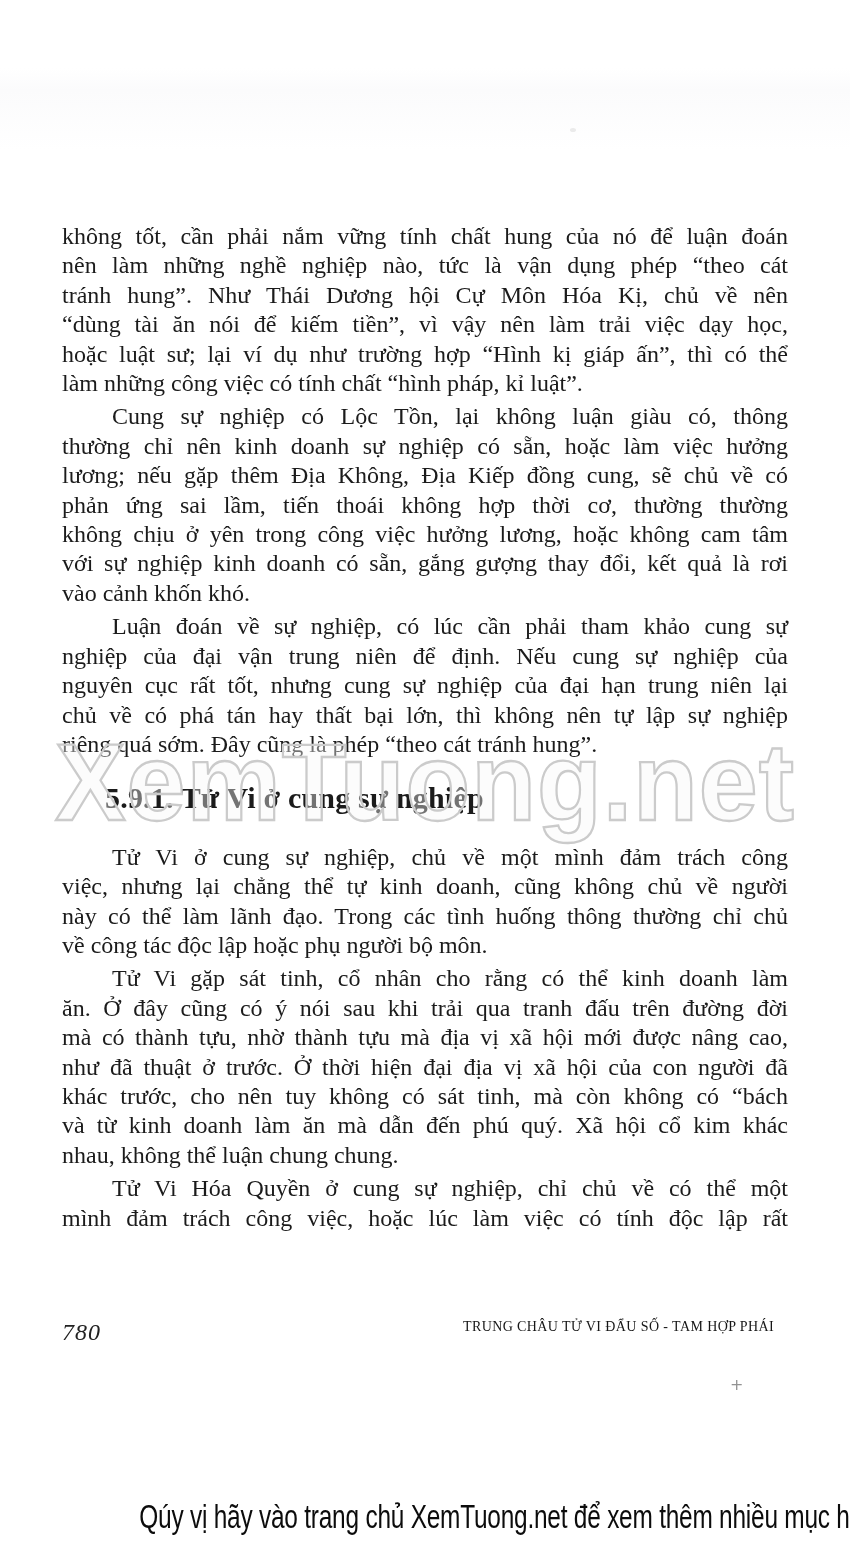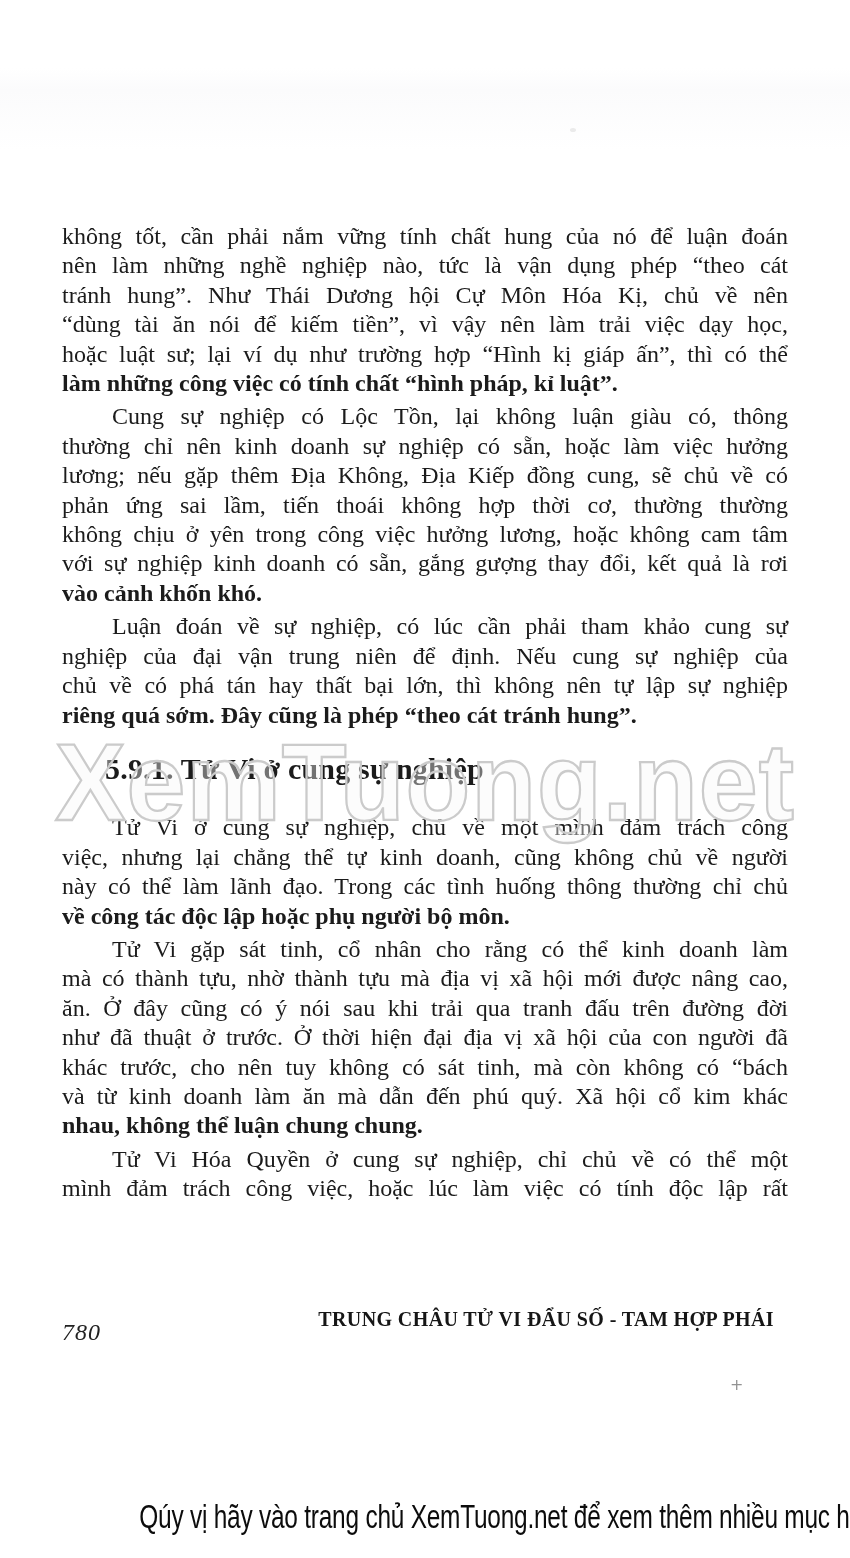--- a/index.html
+++ b/index.html
@@ -29,21 +29,21 @@
     line-height: 29.4px;
     color: #1b1b1b;
   }
   .para + .para { margin-top: 4px; }
   .line {
     text-align: justify;
     text-align-last: justify;
     white-space: normal;
   }
   .line.first { text-indent: 50px; }
-  .line.last { text-align-last: left; font-weight: bold; }
+  .line.last { text-align-last: left; }
   .heading {
     font-weight: bold;
     font-size: 30px;
     padding-left: 43px;
     margin-top: 24px;
     margin-bottom: 30px;
     letter-spacing: 0.2px;
   }
 
   
@@ -65,32 +65,32 @@
 
   
   .footer-row {
     position: absolute;
     left: 62px;
     top: 1308px;
     width: 712px;
     z-index: 1;
     display: flex;
     justify-content: space-between;
-    align-items: flex-start;
+    align-items: center;
   }
   .page-number {
     font-style: italic;
     font-size: 24px;
     margin-top: 11px;
     color: #222222;
     letter-spacing: 1px;
   }
   .running-title {
-    font-weight: bold;
-    font-size: 20px;
+    font-weight: normal;
+    font-size: 14px;
     letter-spacing: 0.4px;
     color: #161616;
   }
 
   
   .caption-bar {
     position: absolute;
     left: 0;
     top: 1498px;
     width: 850px;
@@ -154,34 +154,35 @@
         <div class="line">thường chỉ nên kinh doanh sự nghiệp có sẵn, hoặc làm việc hưởng</div>
         <div class="line">lương; nếu gặp thêm Địa Không, Địa Kiếp đồng cung, sẽ chủ về có</div>
         <div class="line">phản ứng sai lầm, tiến thoái không hợp thời cơ, thường thường</div>
         <div class="line">không chịu ở yên trong công việc hưởng lương, hoặc không cam tâm</div>
         <div class="line">với sự nghiệp kinh doanh có sẵn, gắng gượng thay đổi, kết quả là rơi</div>
         <div class="line last">vào cảnh khốn khó.</div>
       </div>
       <div class="para">
         <div class="line first">Luận đoán về sự nghiệp, có lúc cần phải tham khảo cung sự</div>
         <div class="line">nghiệp của đại vận trung niên để định. Nếu cung sự nghiệp của</div>
+        <div class="line">nguyên cục rất tốt, nhưng cung sự nghiệp của đại hạn trung niên lại</div>
         <div class="line">chủ về có phá tán hay thất bại lớn, thì không nên tự lập sự nghiệp</div>
         <div class="line last">riêng quá sớm. Đây cũng là phép “theo cát tránh hung”.</div>
       </div>
       <div class="heading">5.9.1. Tử Vi ở cung sự nghiệp</div>
       <div class="para">
         <div class="line first">Tử Vi ở cung sự nghiệp, chủ về một mình đảm trách công</div>
         <div class="line">việc, nhưng lại chẳng thể tự kinh doanh, cũng không chủ về người</div>
         <div class="line">này có thể làm lãnh đạo. Trong các tình huống thông thường chỉ chủ</div>
         <div class="line last">về công tác độc lập hoặc phụ người bộ môn.</div>
       </div>
       <div class="para">
         <div class="line first">Tử Vi gặp sát tinh, cổ nhân cho rằng có thể kinh doanh làm</div>
+        <div class="line">ăn. Ở đây cũng có ý nói sau khi trải qua tranh đấu trên đường đời</div>
         <div class="line">mà có thành tựu, nhờ thành tựu mà địa vị xã hội mới được nâng cao,</div>
-        <div class="line">ăn. Ở đây cũng có ý nói sau khi trải qua tranh đấu trên đường đời</div>
         <div class="line">như đã thuật ở trước. Ở thời hiện đại địa vị xã hội của con người đã</div>
         <div class="line">khác trước, cho nên tuy không có sát tinh, mà còn không có “bách</div>
         <div class="line">và từ kinh doanh làm ăn mà dẫn đến phú quý. Xã hội cổ kim khác</div>
         <div class="line last">nhau, không thể luận chung chung.</div>
       </div>
       <div class="para">
         <div class="line first">Tử Vi Hóa Quyền ở cung sự nghiệp, chỉ chủ về có thể một</div>
         <div class="line">mình đảm trách công việc, hoặc lúc làm việc có tính độc lập rất</div>
       </div>
     </div>

